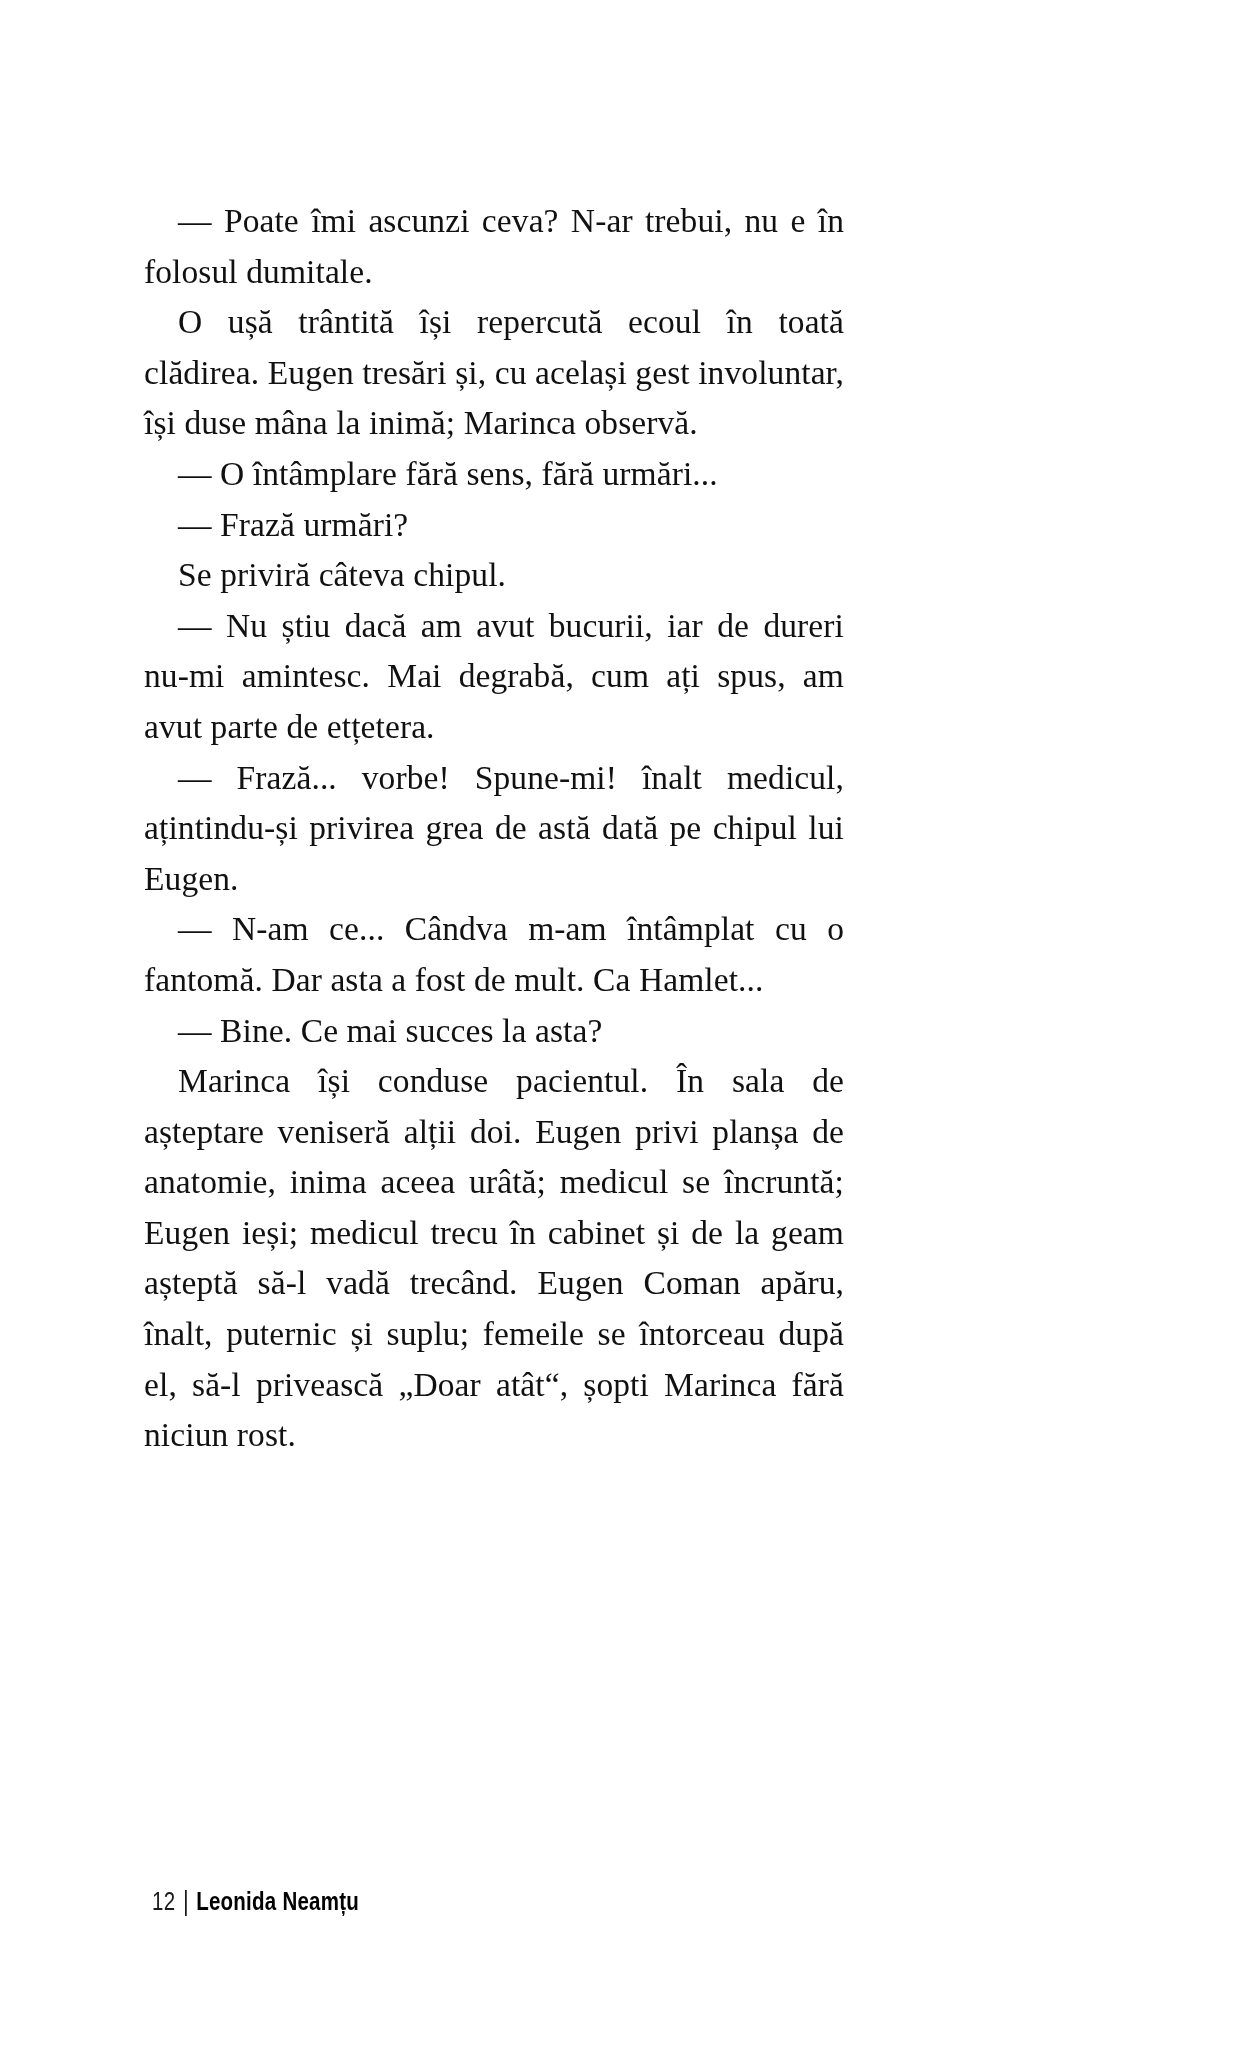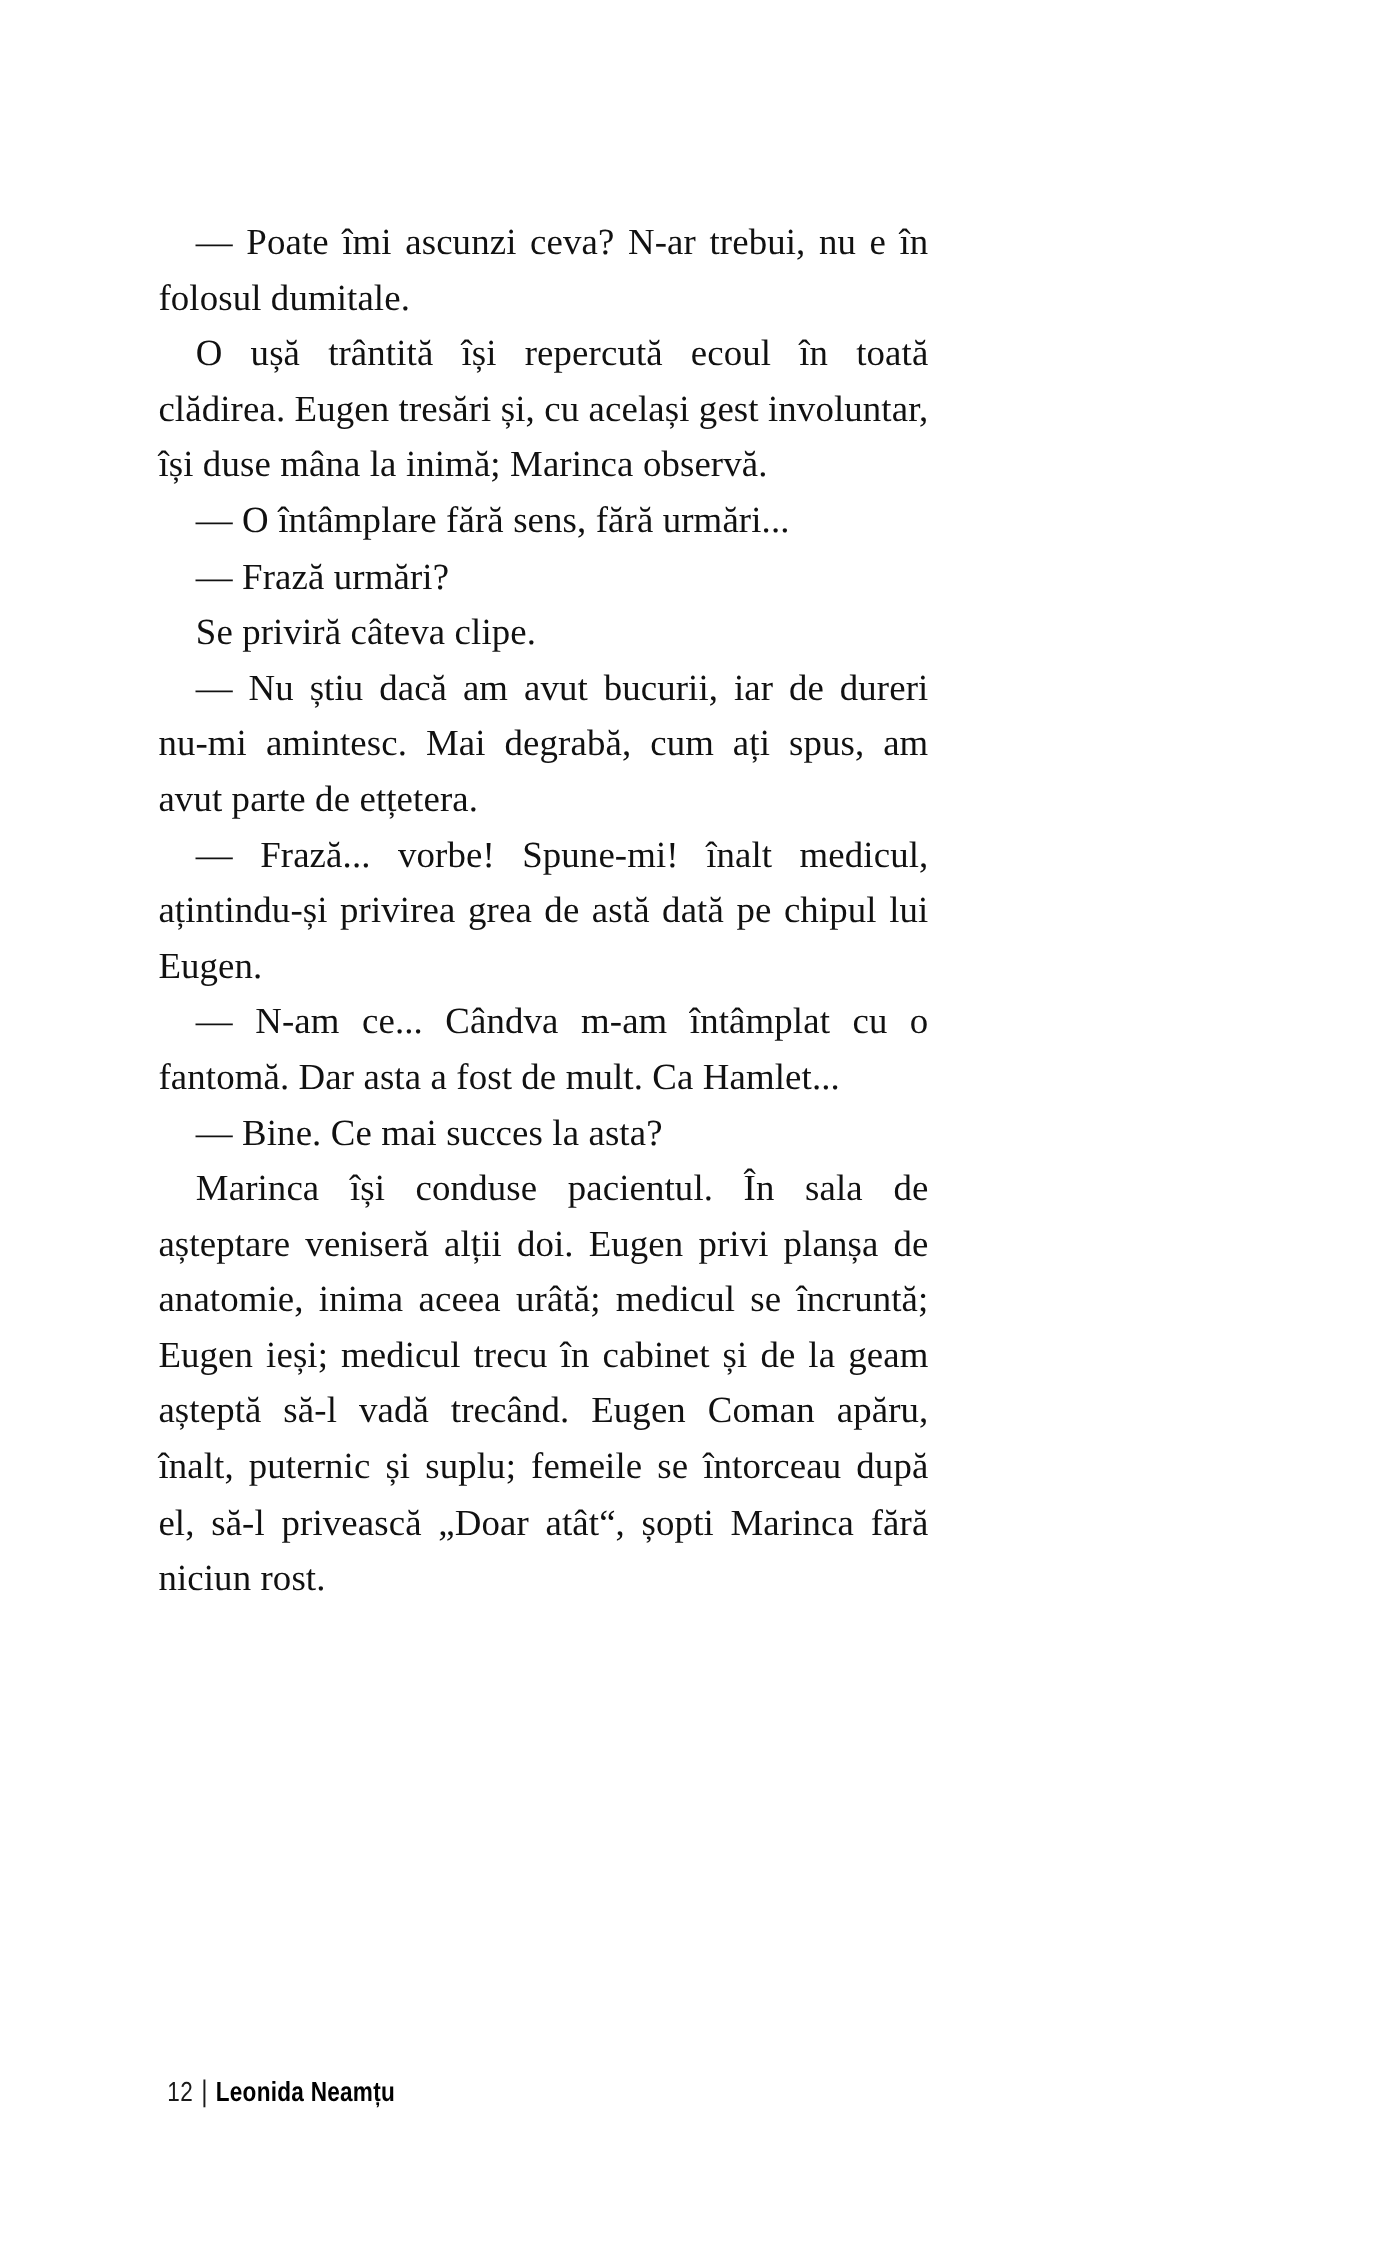--- a/index.html
+++ b/index.html
@@ -85,21 +85,21 @@
 </head>
 <body>
 
 <div class="page">
 
   <div class="text-block">
     <p class="para indent">— Poate îmi ascunzi ceva? N-ar trebui, nu e în folosul dumitale.</p>
     <p class="para indent">O ușă trântită își repercută ecoul în toată clădirea. Eugen tresări și, cu același gest involuntar, își duse mâna la inimă; Marinca observă.</p>
     <p class="para indent">— O întâmplare fără sens, fără urmări...</p>
     <p class="para indent">— Frază urmări?</p>
-    <p class="para indent">Se priviră câteva clipe.</p>
+    <p class="para indent">Se priviră câteva chipul.</p>
     <p class="para indent">— Nu știu dacă am avut bucurii, iar de dureri nu-mi amintesc. Mai degrabă, cum ați spus, am avut parte de etțetera.</p>
     <p class="para indent">— Frază... vorbe! Spune-mi! înalt medicul, ațintindu-și privirea grea de astă dată pe chipul lui Eugen.</p>
     <p class="para indent">— N-am ce... Cândva m-am întâmplat cu o fantomă. Dar asta a fost de mult. Ca Hamlet...</p>
     <p class="para indent">— Bine. Ce mai succes la asta?</p>
     <p class="para indent">Marinca își conduse pacientul. În sala de așteptare veniseră alții doi. Eugen privi planșa de anatomie, inima aceea urâtă; medicul se încruntă; Eugen ieși; medicul trecu în cabinet și de la geam așteptă să-l vadă trecând. Eugen Coman apăru, înalt, puternic și suplu; femeile se întorceau după el, să-l privească „Doar atât“, șopti Marinca fără niciun rost.</p>
   </div>
 
   <div class="footer">
     <span class="footer-num">12</span>
     <span class="footer-sep">|</span>

